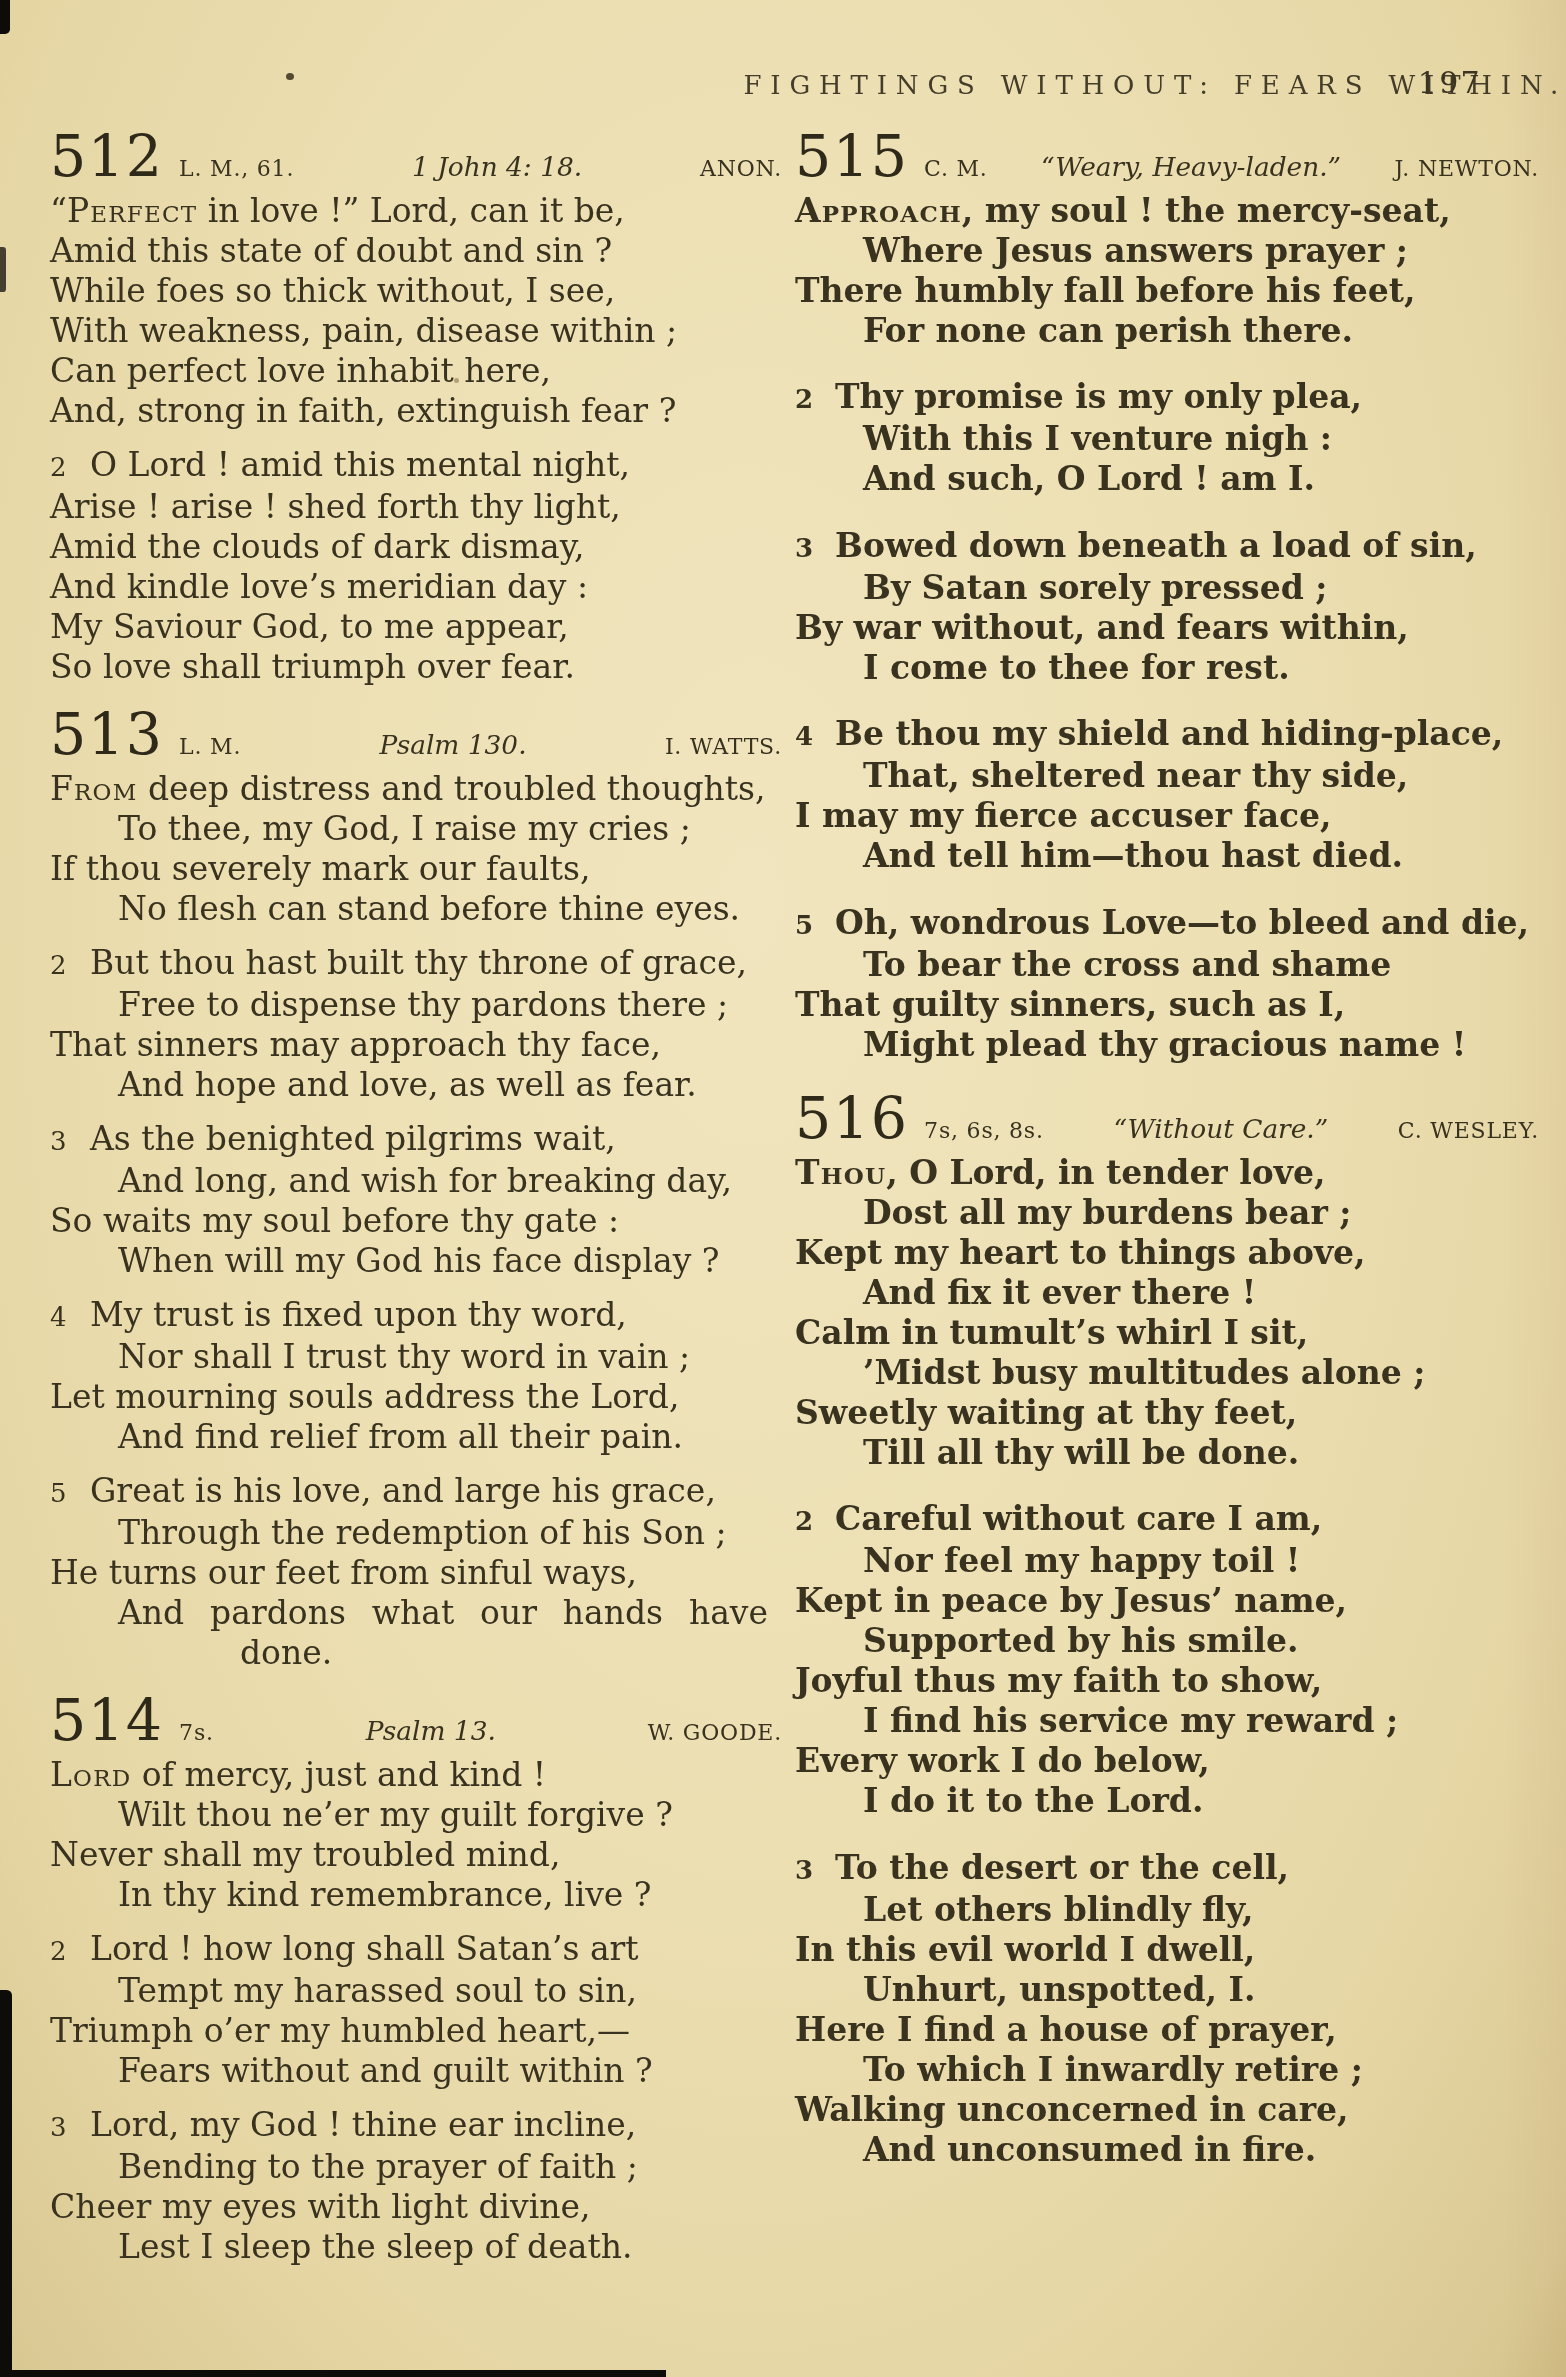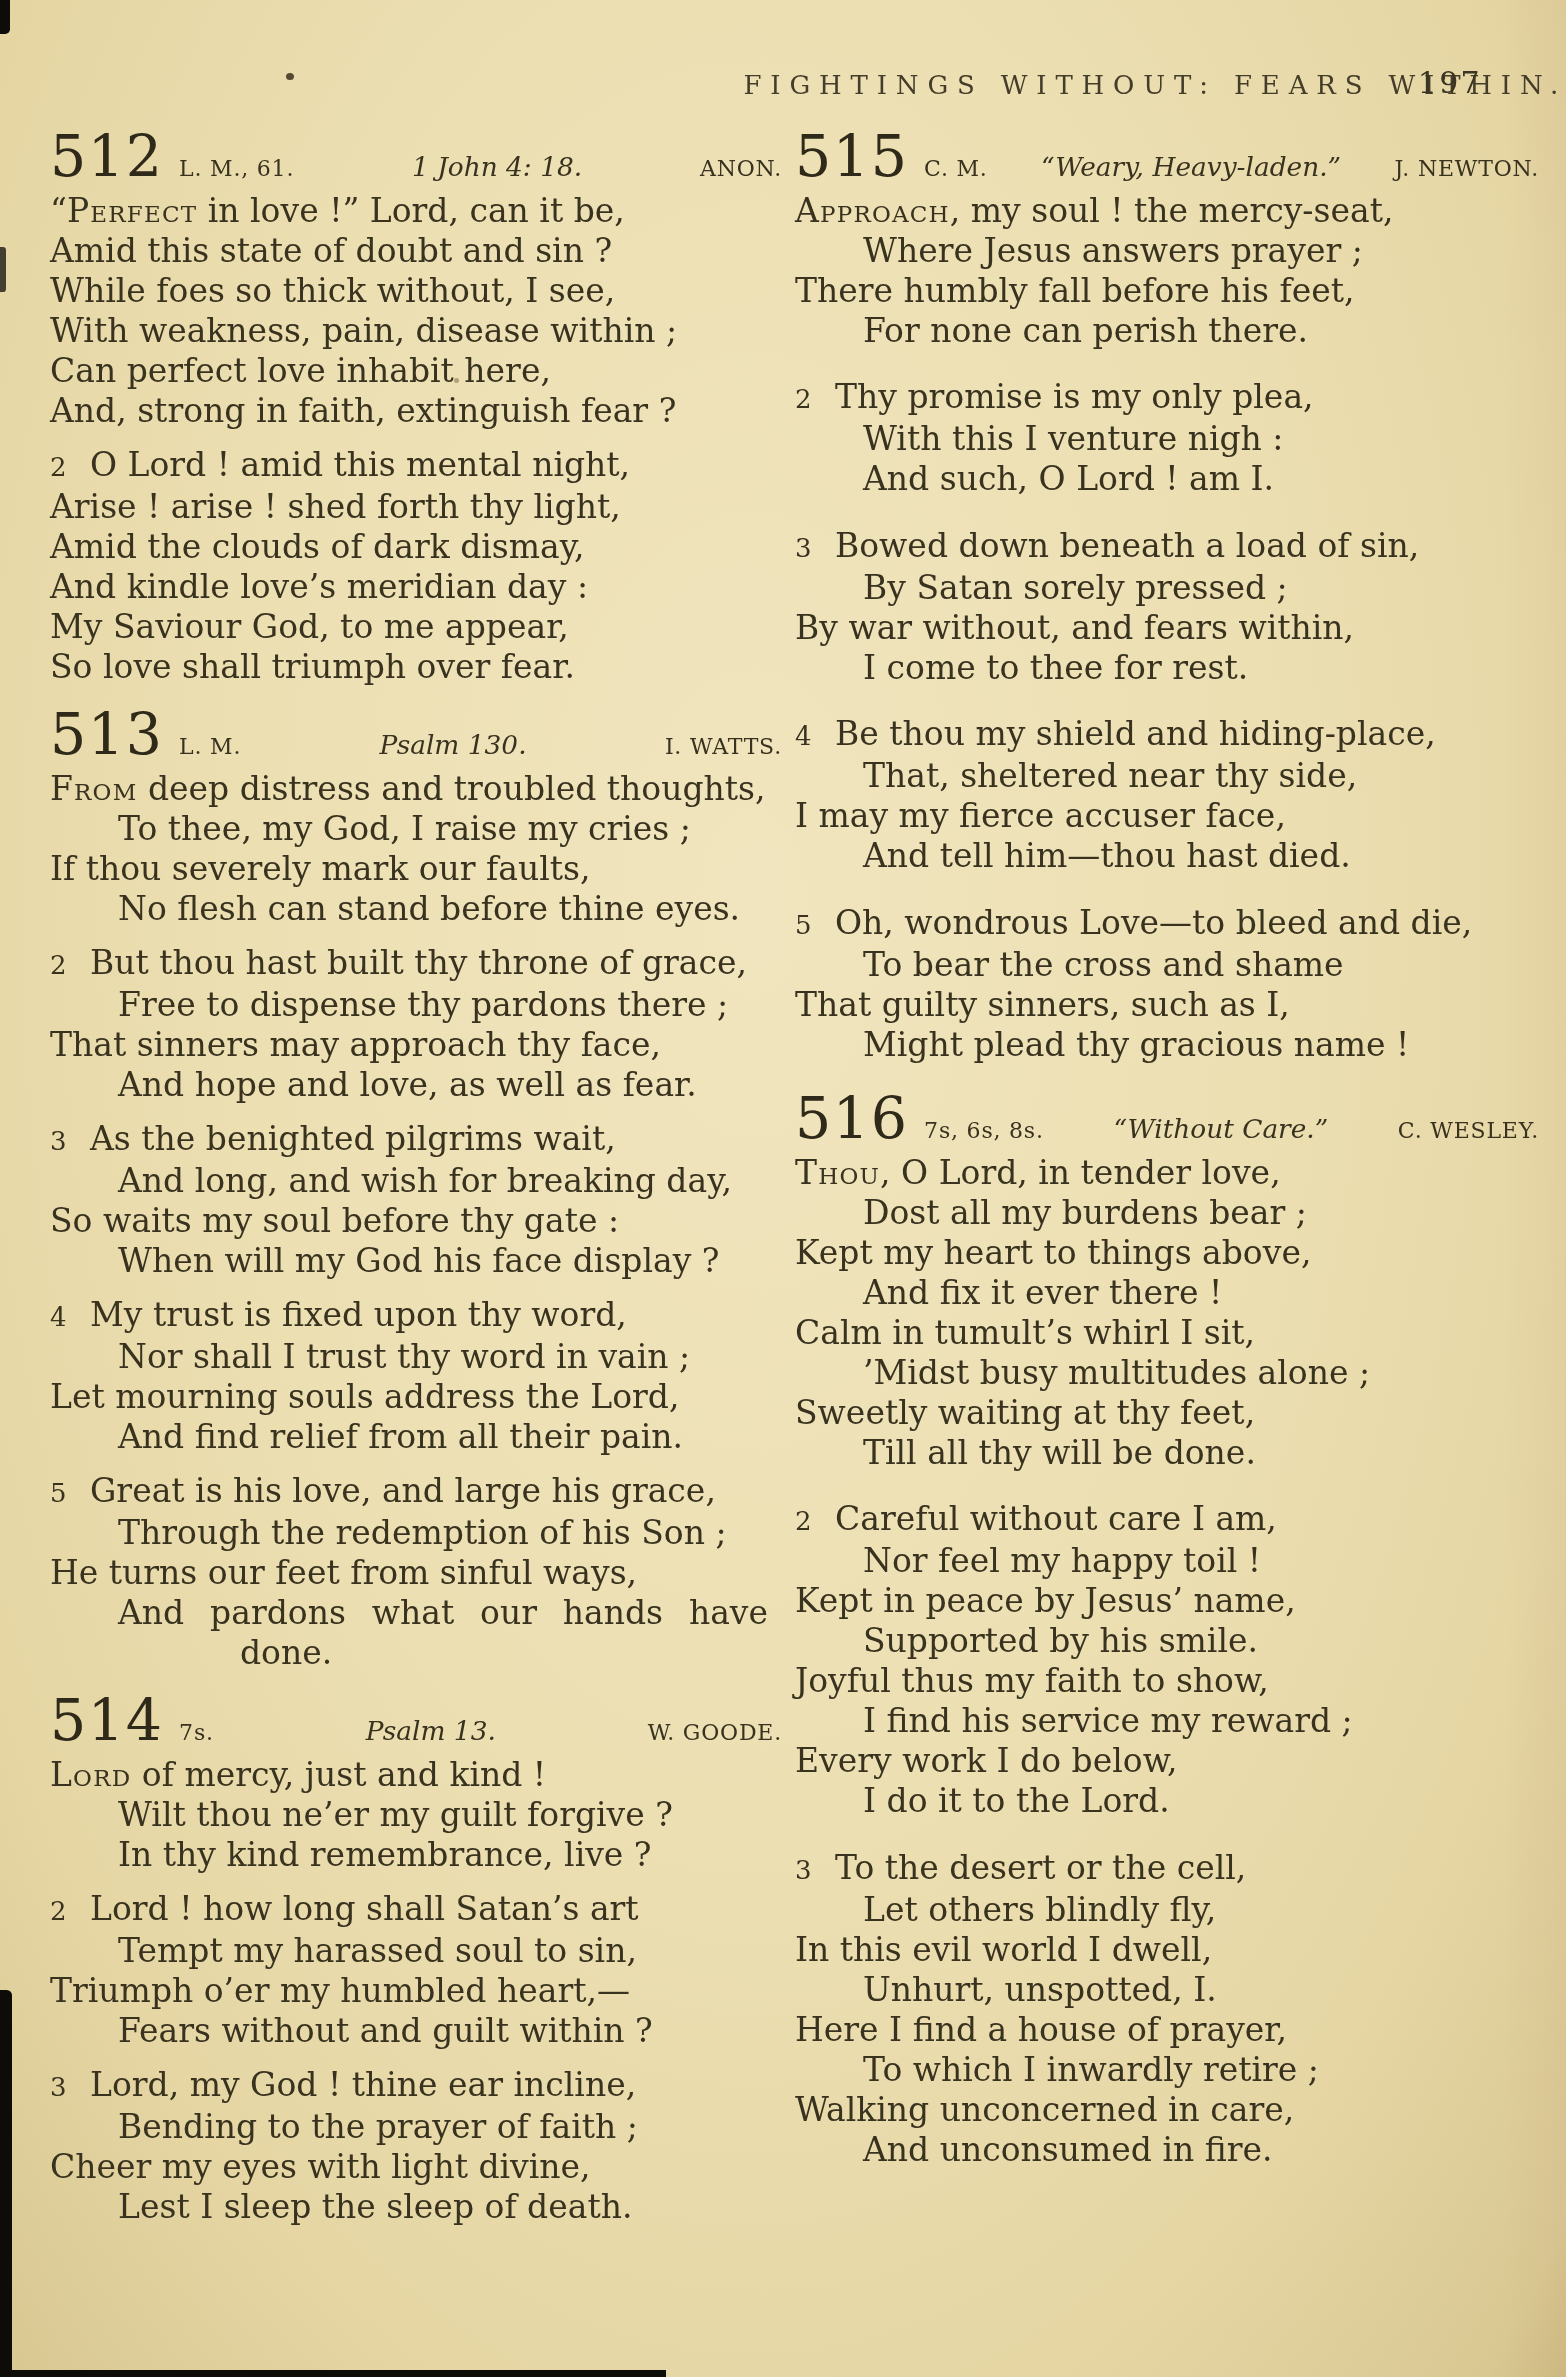--- a/index.html
+++ b/index.html
@@ -30,21 +30,21 @@
   .hymn{margin-bottom:20px;}
   .hymn-head{display:flex;align-items:baseline;margin-bottom:7.8px;}
   .hymn-number{
     font-size:57px;font-weight:normal;line-height:0.95;
     letter-spacing:1.6px;margin-right:15.5px;color:#2e2919;
   }
   .hymn-meter{font-size:22px;letter-spacing:0.8px;white-space:nowrap;}
   .hymn-ref{flex:1;text-align:center;font-style:italic;font-size:26.4px;white-space:nowrap;padding:0 7.8px;}
   .hymn-author{font-size:22px;letter-spacing:0.8px;white-space:nowrap;}
   .verse{margin-bottom:14px;}
-  .col-right .verse{margin-bottom:26.4px;}
+  .col-right .verse{margin-bottom:26.4px;font-weight:bold;}
   .line{line-height:40px;font-size:33px;white-space:nowrap;}
   .ind1{padding-left:68px;}
   .ind2{padding-left:190px;}
   .justify{white-space:normal;text-align:justify;text-align-last:justify;padding-right:14px;}
   .vn{display:inline-block;min-width:40px;font-size:26px;color:#38321f;}
   .sc{font-variant:small-caps;letter-spacing:1.2px;}
   
   .scan-edge-left{position:absolute;left:0;top:1990px;width:11.7px;height:388px;background:#0e0c08;border-radius:0 5.4px 0 0;}
   .scan-edge-bottom{position:absolute;left:0;bottom:0;width:666px;height:7px;background:#0e0c08;}
   .scan-notch-top{position:absolute;left:0;top:0;width:10px;height:34px;background:#0e0c08;border-radius:0 0 4.7px 0;}
@@ -126,20 +126,21 @@
       <section class="hymn">
         <div class="hymn-head">
           <span class="hymn-number">514</span>
           <span class="hymn-meter">7s.</span>
           <span class="hymn-ref">Psalm 13.</span>
           <span class="hymn-author">W. GOODE.</span>
         </div>
         <div class="verse">
           <div class="line ind0"><span class="sc">Lord</span> of mercy, just and kind !</div>
           <div class="line ind1">Wilt thou ne’er my guilt forgive ?</div>
+          <div class="line ind0">Never shall my troubled mind,</div>
           <div class="line ind1">In thy kind remembrance, live ?</div>
         </div>
         <div class="verse">
           <div class="line ind0"><span class="vn">2</span>Lord !  how long shall Satan’s art</div>
           <div class="line ind1">Tempt my harassed soul to sin,</div>
           <div class="line ind0">Triumph o’er my humbled heart,—</div>
           <div class="line ind1">Fears without and guilt within ?</div>
         </div>
         <div class="verse">
           <div class="line ind0"><span class="vn">3</span>Lord, my God !  thine ear incline,</div>

